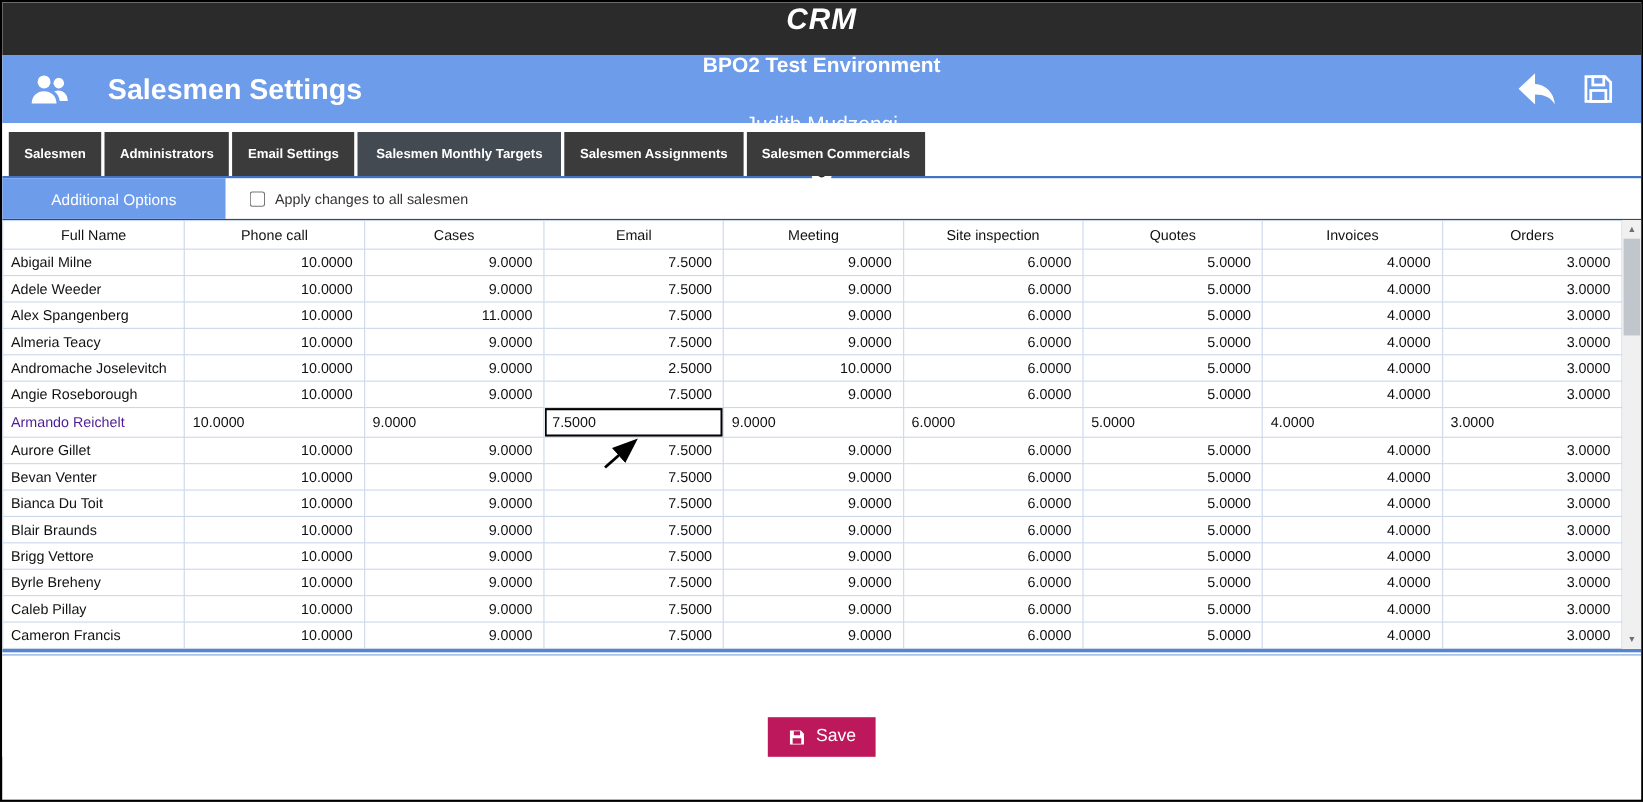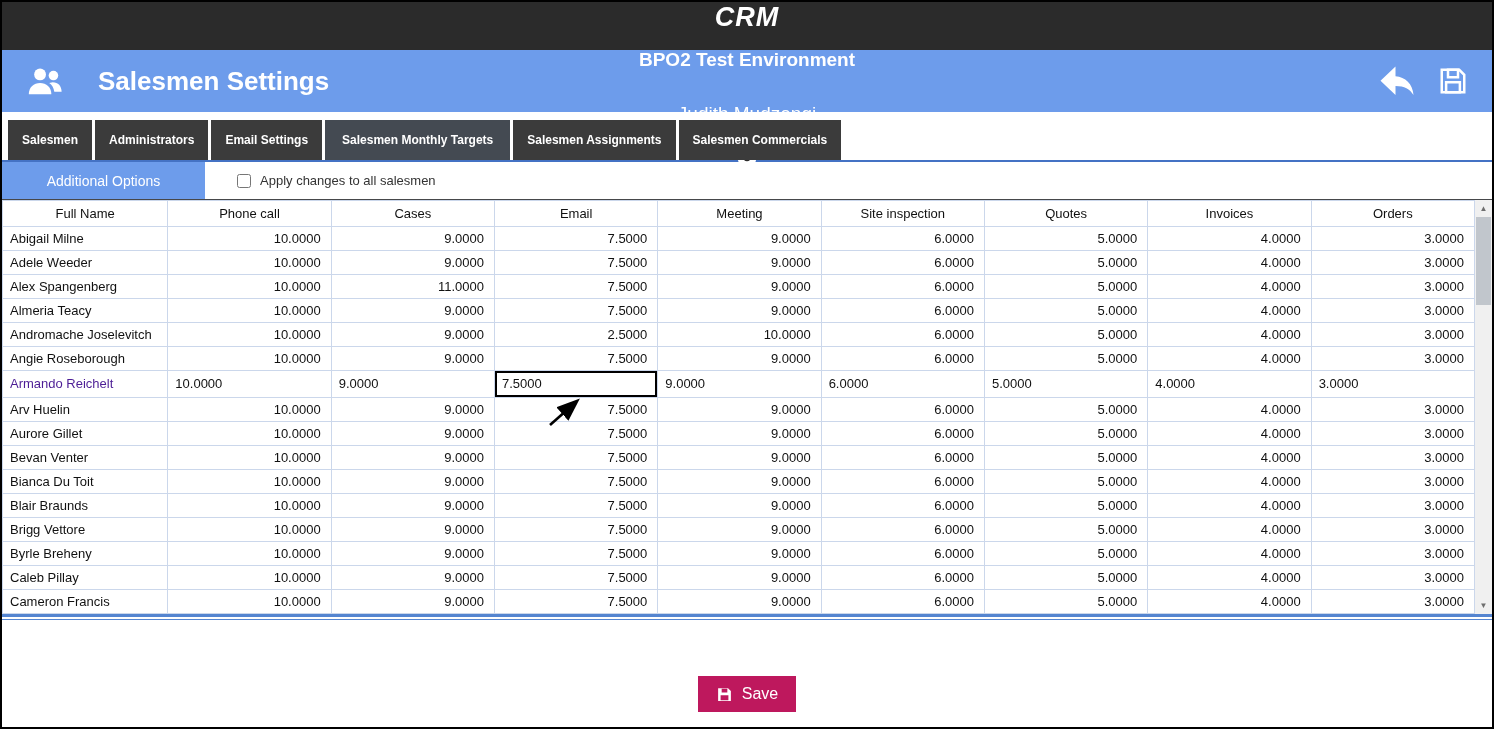--- a/index.html
+++ b/index.html
@@ -38,21 +38,21 @@
   }
   .tab.active { background:#444a52; padding:13px 17px; }
   
   .options-row {
     display:flex; align-items:stretch; height:38px; border-bottom:1px solid #46474a;
   }
   .addl-options {
     background:#6d9ceb; color:#fff; width:203px; font-size:14px;
     display:flex; align-items:center; justify-content:center; cursor:pointer;
   }
-  .apply-wrap { display:flex; align-items:center; padding-left:32px; gap:9px; font-size:13px; color:#333; }
+  .apply-wrap { display:flex; align-items:center; padding-left:22px; gap:9px; font-size:13px; color:#333; }
   .apply-wrap input { width:14px; height:14px; }
   
   .table-wrap { position:relative; padding-right:17px; }
   table { border-collapse:collapse; width:100%; table-layout:fixed; font-size:13px; color:#111;border-radius:14px; }
   th {
     border:1px solid #cbd7eb; height:26px; font-weight:normal; text-align:center;
     background:#fff; overflow:hidden; white-space:nowrap;
   }
   td {
     border:1px solid #cbd7eb; height:23px; line-height:23px; overflow:hidden;
@@ -245,31 +245,20 @@
             <td class="value-cell">10.0000</td>
             <td class="value-cell">9.0000</td>
             <td class="value-cell selected">7.5000</td>
             <td class="value-cell">9.0000</td>
             <td class="value-cell">6.0000</td>
             <td class="value-cell">5.0000</td>
             <td class="value-cell">4.0000</td>
             <td class="value-cell">3.0000</td>
           </tr>
           <tr>
-            <td class="name-cell">Arv Huelin</td>
-            <td class="value-cell">10.0000</td>
-            <td class="value-cell">9.0000</td>
-            <td class="value-cell">7.5000</td>
-            <td class="value-cell">9.0000</td>
-            <td class="value-cell">6.0000</td>
-            <td class="value-cell">5.0000</td>
-            <td class="value-cell">4.0000</td>
-            <td class="value-cell">3.0000</td>
-          </tr>
-          <tr>
             <td class="name-cell">Aurore Gillet</td>
             <td class="value-cell">10.0000</td>
             <td class="value-cell">9.0000</td>
             <td class="value-cell">7.5000</td>
             <td class="value-cell">9.0000</td>
             <td class="value-cell">6.0000</td>
             <td class="value-cell">5.0000</td>
             <td class="value-cell">4.0000</td>
             <td class="value-cell">3.0000</td>
           </tr>

